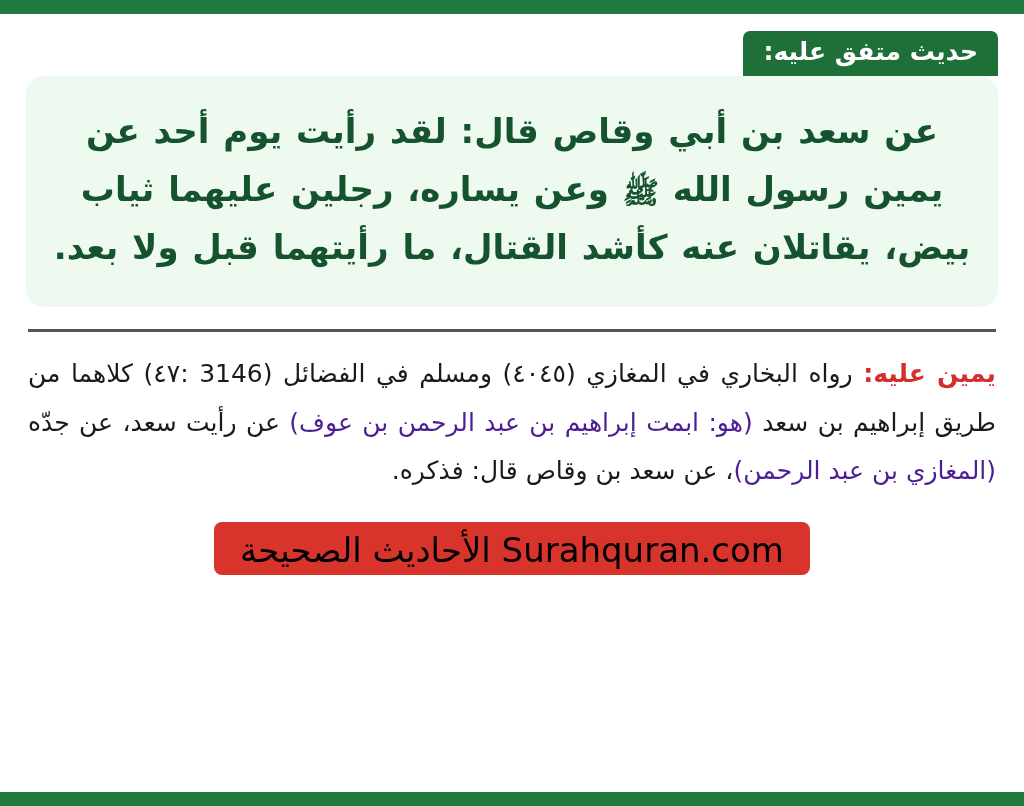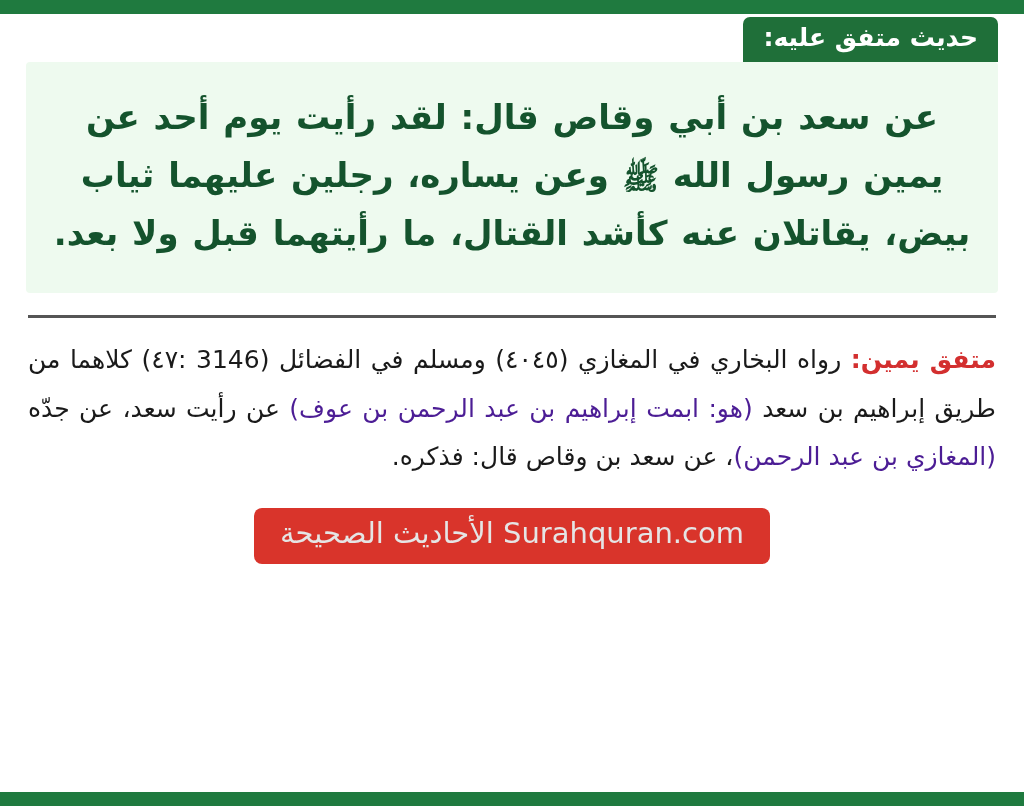--- a/index.html
+++ b/index.html
@@ -35,36 +35,36 @@
   .content {
     flex: 1 1 auto;
     padding: 0 26px;
     display: flex;
     flex-direction: column;
   }
   
   .label-row {
     display: flex;
     justify-content: flex-start;
-    margin-top: 3px;
+    margin-top: 17px;
   }
   .grade-label {
     background: #1f6f39;
     color: #ffffff;
     font-size: 25px;
     font-weight: bold;
     padding: 7px 20px 10px 20px;
     border-radius: 7px 7px 0 0;
     line-height: 1.1;
     letter-spacing: 0;
   }
   
   .hadith-box {
     background: #eefaef;
-    border-radius: 4px;
+    border-radius: 18px;
     padding: 26px 26px 30px 26px;
     margin-top: 0;
   }
   .hadith-text {
     color: #14532d;
     font-size: 34px;
     font-weight: bold;
     line-height: 1.72;
     text-align: center;
     word-spacing: 2px;
@@ -97,23 +97,23 @@
     color: #4c1d95;
   }
   
   .footer-row {
     display: flex;
     justify-content: center;
     margin-top: 26px;
   }
   .site-badge {
     background: #d9342b;
-    color: #e5e5e5;
-    font-size: 29px;
-    padding: 9px 26px 13px 26px;
+    color: #000000;
+    font-size: 34px;
+    padding: 9px 26px 5px 26px;
     border-radius: 8px;
     line-height: 1.15;
     white-space: nowrap;
   }
   .site-badge .latin {
     font-family: "DejaVu Sans", "Liberation Sans", sans-serif;
     direction: ltr;
     unicode-bidi: embed;
   }
 </style>
@@ -134,21 +134,21 @@
       <div class="hadith-text">
         <span>عن سعد بن أبي وقاص قال: لقد رأيت يوم أحد عن يمين رسول الله</span>
         <span class="salla">ﷺ</span>
         <span>وعن يساره، رجلين عليهما ثياب بيض، يقاتلان عنه كأشد القتال، ما رأيتهما قبل ولا بعد.</span>
       </div>
     </div>
 
     <div class="divider"></div>
 
     <div class="takhreej">
-      <span class="grade">متفق يمين:</span><span> رواه البخاري في المغازي (٤٠٤٥) ومسلم في الفضائل (3146 :٤٧) كلاهما من طريق إبراهيم بن سعد </span><span class="green">(هو: ابمت إبراهيم بن عبد الرحمن بن عوف)</span><span> عن رأيت سعد، عن جدّه </span><span class="green">(المغازي بن عبد الرحمن)</span><span>، عن سعد بن وقاص قال: فذكره.</span>
+      <span class="grade">يمين عليه:</span><span> رواه البخاري في المغازي (٤٠٤٥) ومسلم في الفضائل (3146 :٤٧) كلاهما من طريق إبراهيم بن سعد </span><span class="green">(هو: ابمت إبراهيم بن عبد الرحمن بن عوف)</span><span> عن رأيت سعد، عن جدّه </span><span class="green">(المغازي بن عبد الرحمن)</span><span>، عن سعد بن وقاص قال: فذكره.</span>
     </div>
 
     <div class="footer-row">
       <div class="site-badge">
         <span class="latin">Surahquran.com</span>
         <span>الأحاديث الصحيحة</span>
       </div>
     </div>
 
   </div>

